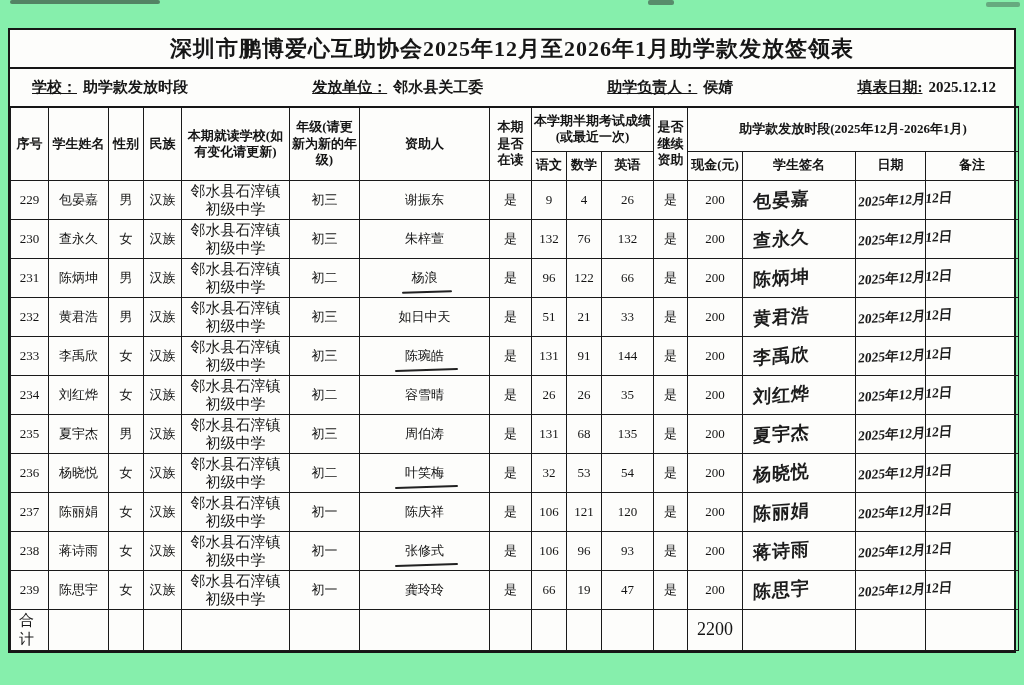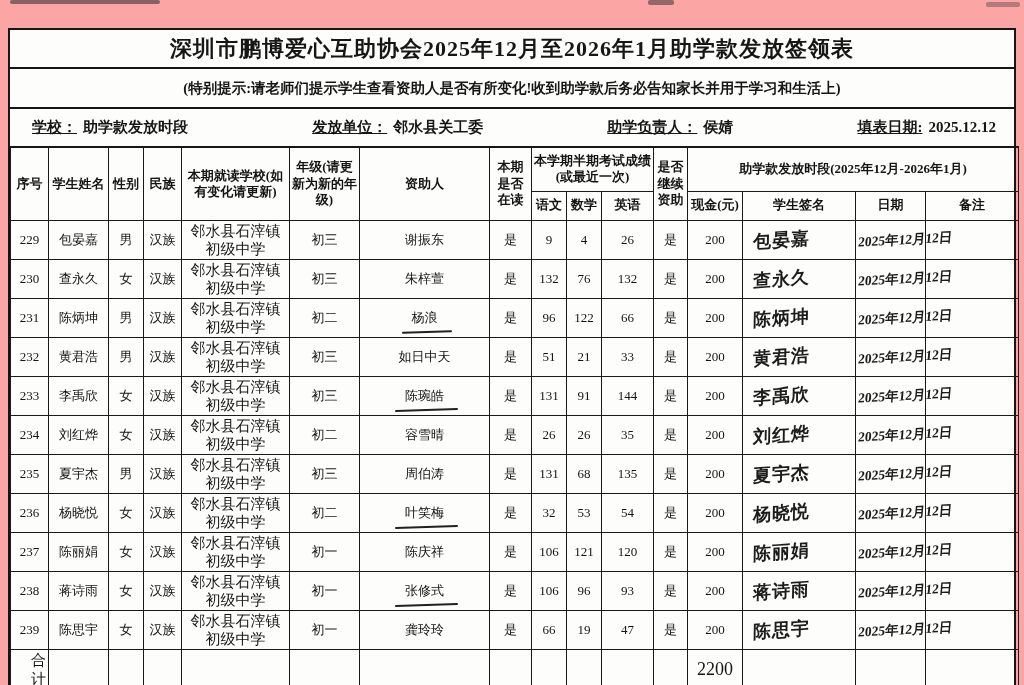--- a/index.html
+++ b/index.html
@@ -1,20 +1,20 @@
 <!DOCTYPE html>
 <html><head>
 <meta charset="utf-8">
 <style>
   html,body{margin:0;padding:0;}
   body{background:#e8e8e6;}
   .sheet{
     position:relative;
     width:1024px;height:685px;
-    background:#fca5a5;
+    background:#86efac;
     font-family:"Liberation Serif","DejaVu Serif",serif;
     color:#161616;
     overflow:hidden;
     margin:0 auto;
   }
   .artifact{position:absolute;background:#2a2a2a;border-radius:2px;}
   .a1{top:0;left:10px;width:150px;height:4px;opacity:.55;}
   .a2{top:0;left:648px;width:26px;height:5px;opacity:.5;}
   .a3{top:2px;right:4px;width:34px;height:5px;opacity:.35;}
   .doc{
@@ -59,36 +59,35 @@
     display:inline-block;font-weight:600;color:#1c1c1c;
     transform:rotate(-3deg) skewX(-8deg);
     font-size:13.5px;letter-spacing:0;
   }
   .sponsor-ul{position:relative;display:inline-block;}
   .sponsor-ul::after{
     content:"";position:absolute;left:-10px;right:-14px;bottom:-6px;height:2px;
     background:#222;transform:rotate(-2deg);border-radius:2px;
   }
   tfoot td{height:34px;font-size:14px;}
-  td.total-label{text-align:right;padding-left:8px;font-size:15px;margin-top:16px;}
+  td.total-label{text-align:left;padding-left:8px;font-size:15px;margin-top:16px;}
   td.total-cash{font-size:18px;}
 </style>
 </head>
 <body>
 
 <div class="sheet">
   <div class="artifact a1"></div>
   <div class="artifact a2"></div>
   <div class="artifact a3"></div>
 
   <div class="doc">
 
     <div class="title-row">深圳市鹏博爱心互助协会2025年12月至2026年1月助学款发放签领表</div>
 
-    <div class="note-row">(特别提示:请老师们提示学生查看资助人是否有所变化!收到助学款后务必告知家长并用于学习和生活上)</div>
 
     <div class="info-row">
       <span class="info-field"><span class="lbl">学校：</span><span>助学款发放时段</span></span>
       <span class="info-field"><span class="lbl">发放单位：</span><span>邻水县关工委</span></span>
       <span class="info-field"><span class="lbl">助学负责人：</span><span>侯婧</span></span>
       <span class="info-field"><span class="lbl">填表日期:</span><span>2025.12.12</span></span>
     </div>
 
     <table>
       <colgroup>

